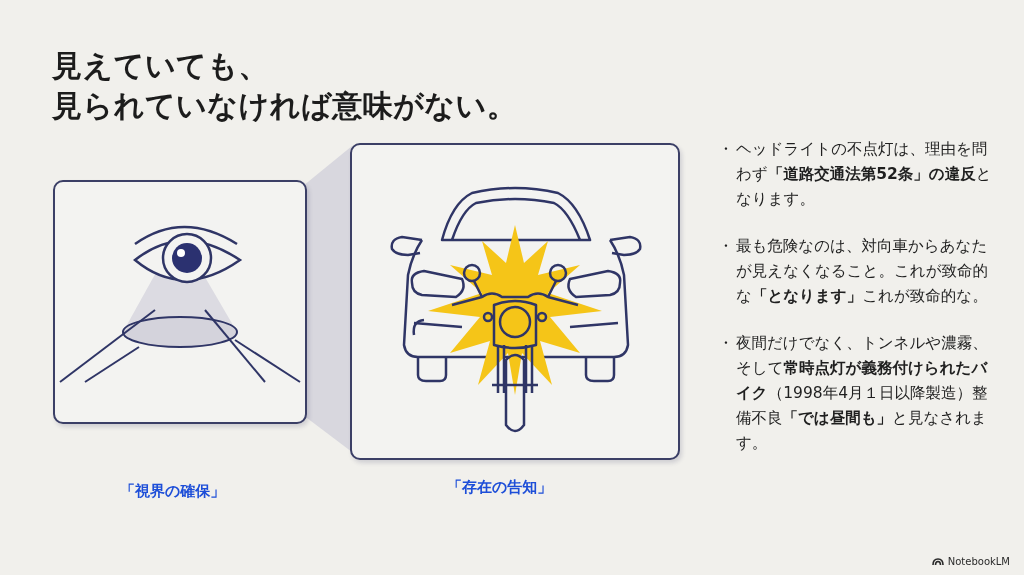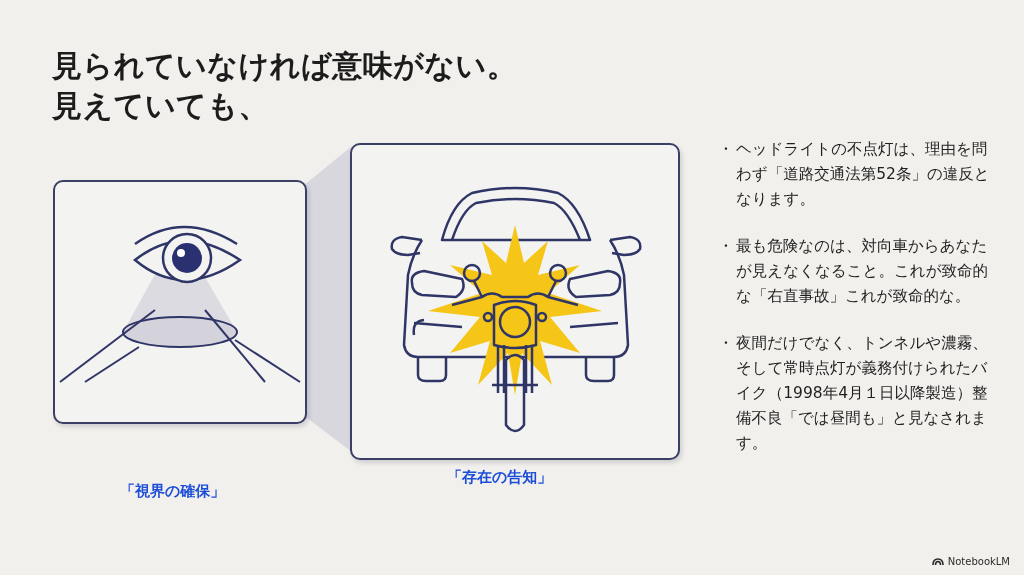--- a/index.html
+++ b/index.html
@@ -22,39 +22,39 @@
     position:absolute; background:#f3f3f1; border:2.5px solid #3b3f66; border-radius:10px;
     box-shadow: 2px 3px 4px rgba(60,60,100,0.18);
   }
   .panel.left { left:53px; top:180px; width:250px; height:240px; }
   .panel.right { left:350px; top:143px; width:326px; height:313px; }
   .panel svg { position:absolute; left:0; top:0; }
   .caption {
     position:absolute; font-size:15px; font-weight:bold; color:#1d4ed8; white-space:nowrap;
   }
   .caption.left { left:120px; top:482px; }
-  .caption.right { left:447px; top:468px; }
+  .caption.right { left:447px; top:478px; }
   .bullets {
     position:absolute; left:716px; top:137px; width:280px;
     font-size:15.5px; line-height:25px; color:#1f1f1f;
   }
   .bullet { position:relative; padding-left:20px; margin-bottom:22px; }
   .bullet .dot { position:absolute; left:2px; top:0; }
-  .bullet b { font-weight:normal; }
+  .bullet b { font-weight:bold; }
   .brand {
     position:absolute; right:14px; bottom:8px; font-size:10px; color:#2a2a2a;
     display:flex; align-items:center; gap:4px;
   }
 </style>
 </head>
 <body>
 
 <div class="title">
+  <div>見えていても、</div>
   <div>見られていなければ意味がない。</div>
-  <div>見えていても、</div>
 </div>
 
 <svg class="connector" width="1024" height="575">
   <polygon points="303,186 352,146 352,452 303,415" fill="#d8d7de"></polygon>
 </svg>
 
 <div class="panel left">
   <svg width="250" height="240" viewBox="0 0 250 240">
 
     <polygon points="108,78 140,78 182,150 68,150" fill="#d9d8e0" opacity="0.9"></polygon>
@@ -124,21 +124,21 @@
 <div class="caption left">「視界の確保」</div>
 <div class="caption right">「存在の告知」</div>
 
 <div class="bullets">
   <div class="bullet">
     <span class="dot">・</span>
     <span>ヘッドライトの不点灯は、理由を問わず</span><b>「道路交通法第52条」の違反</b><span>となります。</span>
   </div>
   <div class="bullet">
     <span class="dot">・</span>
-    <span>最も危険なのは、対向車からあなたが見えなくなること。これが致命的な</span><b>「右直事故」</b><span>これが致命的な。</span>
+    <span>最も危険なのは、対向車からあなたが見えなくなること。これが致命的な</span><b>「となります」</b><span>これが致命的な。</span>
   </div>
   <div class="bullet">
     <span class="dot">・</span>
     <span>夜間だけでなく、トンネルや濃霧、そして</span><b>常時点灯が義務付けられたバイク</b><span>（1998年4月１日以降製造）整備不良</span><b>「では昼間も」</b><span>と見なされます。</span>
   </div>
 </div>
 
 <div class="brand">
   <svg width="12" height="9" viewBox="0 0 12 9">
     <path d="M1 8 Q1 2 6 2 Q11 2 11 8 M3.5 8 Q3.5 4.5 6 4.5 Q8.5 4.5 8.5 8" fill="none" stroke="#2a2a2a" stroke-width="1.6"></path>

